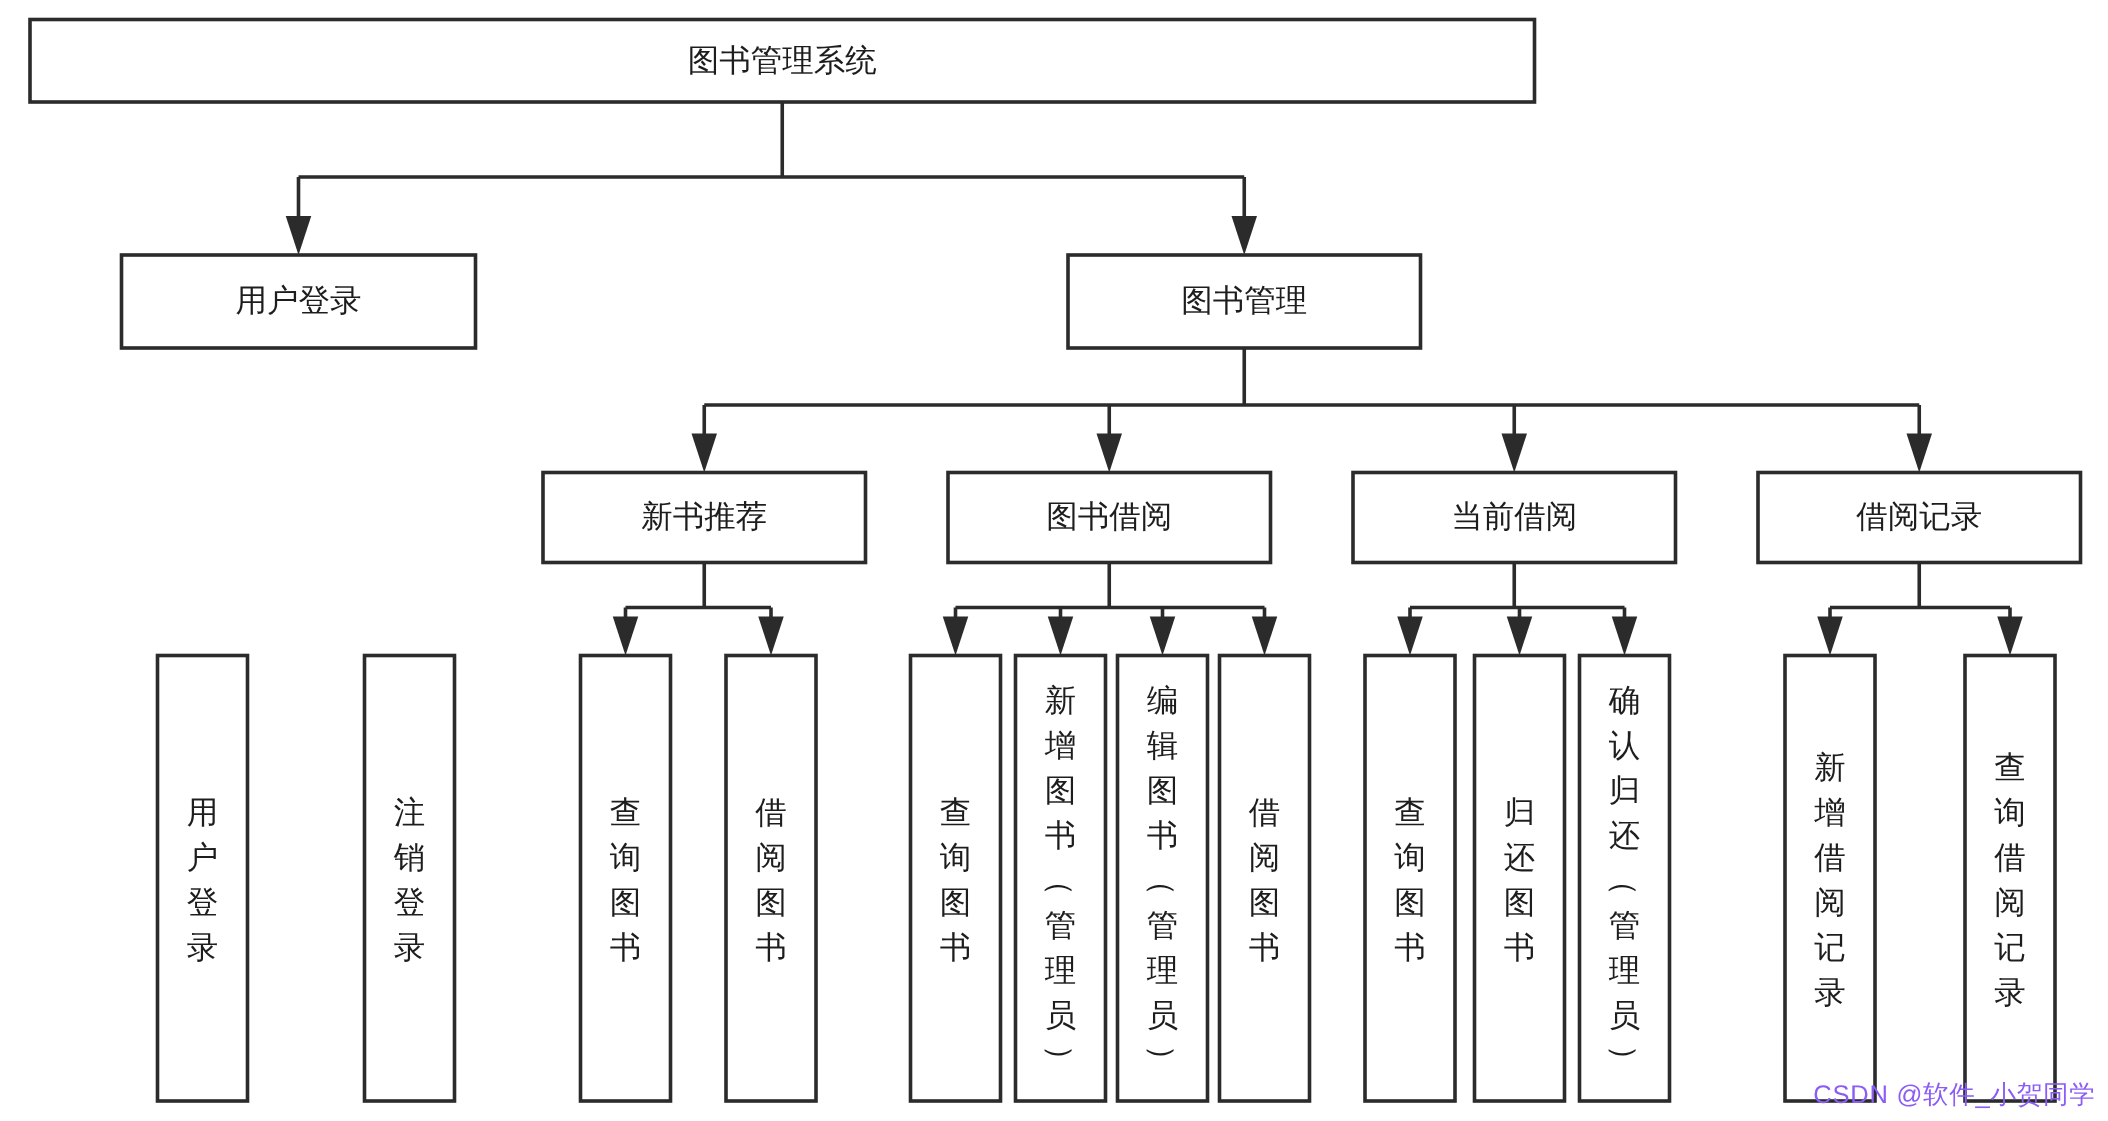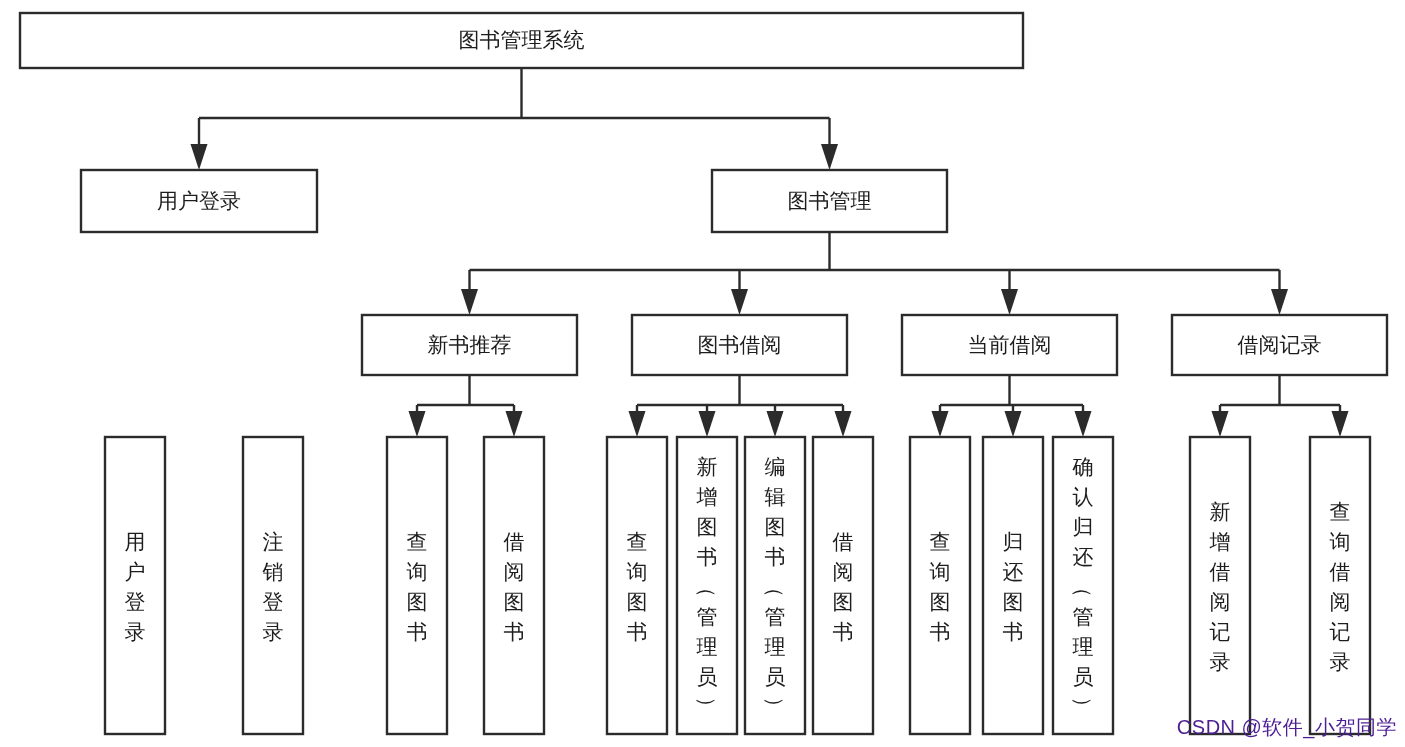--- a/index.html
+++ b/index.html
@@ -52,22 +52,22 @@
   }
   .arrow-head {
     fill: #2b2b2b;
     stroke: none;
   }
   .watermark {
     position: absolute;
     right: 8px;
     bottom: 6px;
     font-family: "Liberation Sans", "DejaVu Sans", sans-serif;
-    font-size: 20px;
-    color: #4c1d95;
+    font-size: 17px;
+    color: #8b5cf6;
     letter-spacing: 0.5px;
     white-space: nowrap;
     pointer-events: none;
     user-select: none;
   }
 </style>
 </head>
 <body>
 
 <div id="diagram-root">

